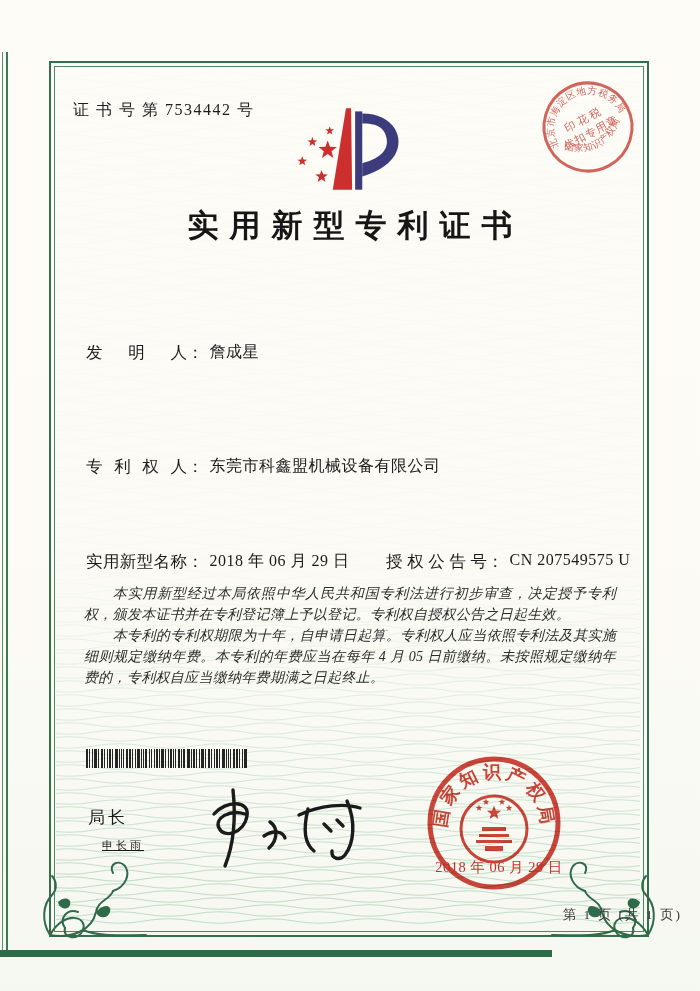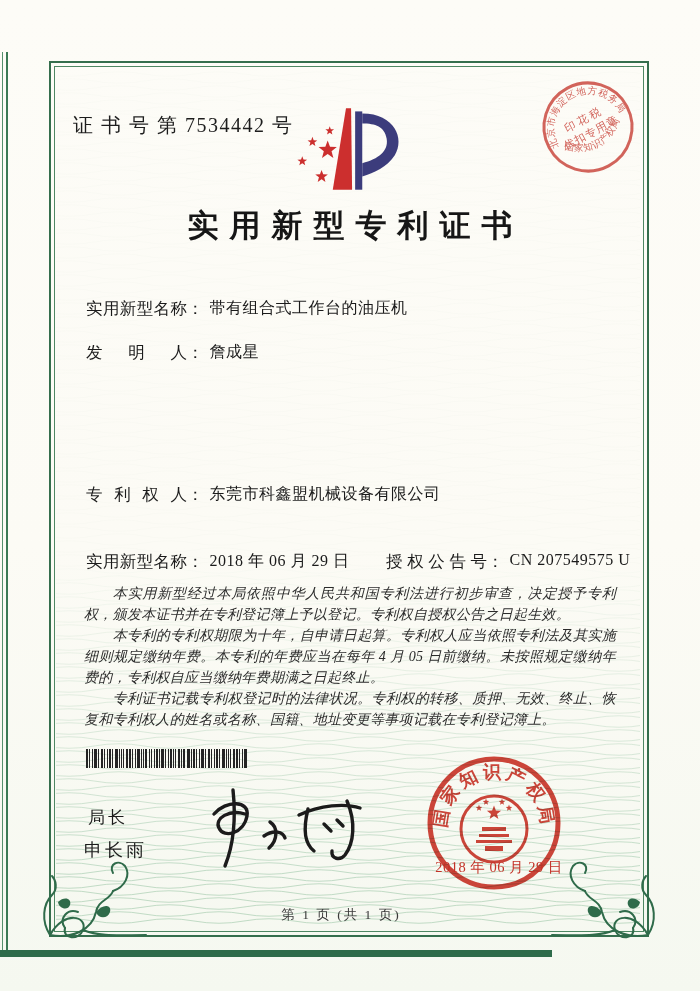--- a/index.html
+++ b/index.html
@@ -11,39 +11,39 @@
   .abs{position:absolute;}
   
   .frame-outer{left:49px;top:61px;width:596px;height:872px;border:2px solid #356e4d;}
   .frame-inner{left:54px;top:66px;width:588px;height:864px;border:1px solid #4e8763;}
   .waveclip{left:56px;top:68px;width:584px;height:858px;overflow:hidden;}
   
   .edge-v1{left:2px;top:52px;width:1px;height:905px;background:#55906c;}
   .edge-v2{left:6px;top:52px;width:2px;height:905px;background:#3c7a55;}
   .edge-band{left:0;top:950px;width:552px;height:7px;background:#2e6b4a;}
   
-  .certno{left:73px;top:112px;font-size:20px;letter-spacing:1.5px;color:#1d1d1d;}
+  .certno{left:73px;top:100px;font-size:16px;letter-spacing:1.5px;color:#1d1d1d;}
   .title{left:0;top:205px;width:700px;text-align:center;font-size:31px;font-weight:bold;
          letter-spacing:11px;padding-left:11px;box-sizing:border-box;color:#161616;}
   
   .frow{position:absolute;left:86px;width:534px;font-size:16.5px;color:#1b1b1b;white-space:nowrap;}
   .flabel{display:inline-block;width:101px;text-align:justify;text-align-last:justify;vertical-align:top;}
   .fcolon{display:inline-block;margin-right:6px;vertical-align:top;}
   .fvalue{display:inline-block;font-size:16px;letter-spacing:0.5px;vertical-align:top;white-space:normal;}
   .fpair{display:inline-block;}
   
   .paras{left:84px;top:583px;width:532px;font-size:14px;line-height:21px;
          text-align:justify;color:#2b2b2b;font-style:italic;letter-spacing:0.3px;}
   .paras p{margin:0;text-indent:2.05em;}
   
   .sig-title{left:88px;top:806px;font-size:17px;letter-spacing:3px;color:#1b1b1b;}
-  .sig-name{left:84px;top:838px;font-size:18px;letter-spacing:3px;color:#1b1b1b;}
+  .sig-name{left:102px;top:838px;font-size:11px;letter-spacing:3px;color:#1b1b1b;text-decoration:underline;}
   .seal-date{left:424px;top:858px;width:150px;text-align:center;font-size:14.5px;
              color:#c33227;letter-spacing:0.5px;z-index:6;}
-  .footer{left:0;top:906px;width:682px;text-align:center;font-size:13.5px;letter-spacing:2px;color:#3a3a3a;}
+  .footer{left:0;top:906px;width:682px;text-align:right;font-size:13.5px;letter-spacing:2px;color:#3a3a3a;}
   svg{display:block;}
   .seal{z-index:5;mix-blend-mode:multiply;}
   .stamp{z-index:5;mix-blend-mode:multiply;}
 </style>
 </head>
 <body>
 
 <div class="cert">
 
   <div class="abs waveclip">
@@ -217,41 +217,37 @@
     <path d="M92,15 C124,15 134,40 124,56 C116,68 104,73 92,77 L92,64 C108,60 118,52 116,40 C114,28 105,25 92,25 Z" fill="#3c3c7c"></path>
     <polygon fill="#cc2f2e" points="58.0,41.5 60.3,47.8 67.0,48.1 61.8,52.2 63.6,58.7 58.0,55.0 52.4,58.7 54.2,52.2 49.0,48.1 55.7,47.8"></polygon>
     <polygon fill="#cc2f2e" points="43.0,38.0 44.2,41.3 47.8,41.5 45.0,43.6 45.9,47.0 43.0,45.1 40.1,47.0 41.0,43.6 38.2,41.5 41.8,41.3"></polygon>
     <polygon fill="#cc2f2e" points="60.0,27.5 61.1,30.5 64.3,30.6 61.8,32.6 62.6,35.6 60.0,33.9 57.4,35.6 58.2,32.6 55.7,30.6 58.9,30.5"></polygon>
     <polygon fill="#cc2f2e" points="33.0,57.0 34.2,60.3 37.8,60.5 35.0,62.6 35.9,66.0 33.0,64.1 30.1,66.0 31.0,62.6 28.2,60.5 31.8,60.3"></polygon>
     <polygon fill="#cc2f2e" points="52.0,70.5 53.6,74.8 58.2,75.0 54.6,77.8 55.8,82.3 52.0,79.7 48.2,82.3 49.4,77.8 45.8,75.0 50.4,74.8"></polygon>
   </svg>
 
   <div class="abs title">实用新型专利证书</div>
 
-  <div class="frow" style="top:298px">
-    <span class="flabel">实用新型名称</span><span class="fcolon">：</span><span class="fvalue">带有组合式工作台的油压机</span>
-  </div>
   <div class="frow" style="top:342px">
     <span class="flabel">发明人</span><span class="fcolon">：</span><span class="fvalue">詹成星</span>
   </div>
-  <div class="frow" style="top:484px">
+  <div class="frow" style="top:456px">
     <span class="flabel">专利权人</span><span class="fcolon">：</span><span class="fvalue">东莞市科鑫盟机械设备有限公司</span>
   </div>
   <div class="frow" style="top:551px">
     <span class="fpair" style="width:300px;">
       <span class="flabel">实用新型名称</span><span class="fcolon">：</span><span class="fvalue">2018 年 06 月 29 日</span>
     </span><span class="fpair">
       <span class="flabel">授权公告号</span><span class="fcolon">：</span><span class="fvalue">CN 207549575 U</span>
     </span>
   </div>
 
   <div class="abs paras">
     <p>本实用新型经过本局依照中华人民共和国专利法进行初步审查，决定授予专利权，颁发本证书并在专利登记簿上予以登记。专利权自授权公告之日起生效。</p>
     <p>本专利的专利权期限为十年，自申请日起算。专利权人应当依照专利法及其实施细则规定缴纳年费。本专利的年费应当在每年 4 月 05 日前缴纳。未按照规定缴纳年费的，专利权自应当缴纳年费期满之日起终止。</p>
-    <p>专利证书记载专利权登记时的法律状况。专利权的转移、质押、无效、终止、恢复和专利权人的姓名或名称、国籍、地址变更等事项记载在专利登记簿上。</p>
   </div>
 
   <svg id="barcode" class="abs" style="left:85px;top:749px;" width="168" height="19" viewBox="0 0 168 19">
       <rect x="1" y="0" width="2" height="19" fill="#242424"></rect>
       <rect x="4" y="0" width="1" height="19" fill="#242424"></rect>
       <rect x="7" y="0" width="1" height="19" fill="#242424"></rect>
       <rect x="9" y="0" width="3" height="19" fill="#242424"></rect>
       <rect x="13" y="0" width="1" height="19" fill="#242424"></rect>
       <rect x="16" y="0" width="2" height="19" fill="#242424"></rect>
       <rect x="19" y="0" width="1" height="19" fill="#242424"></rect>

